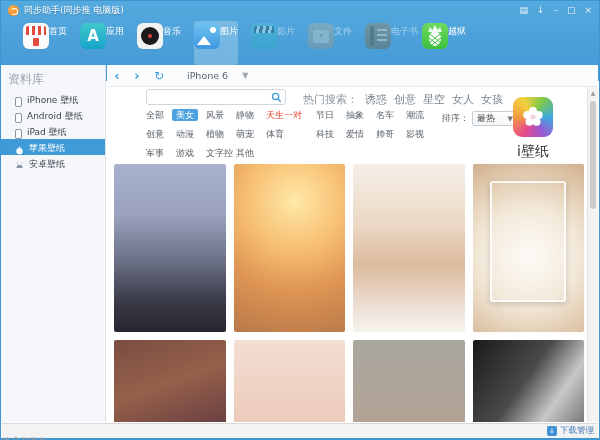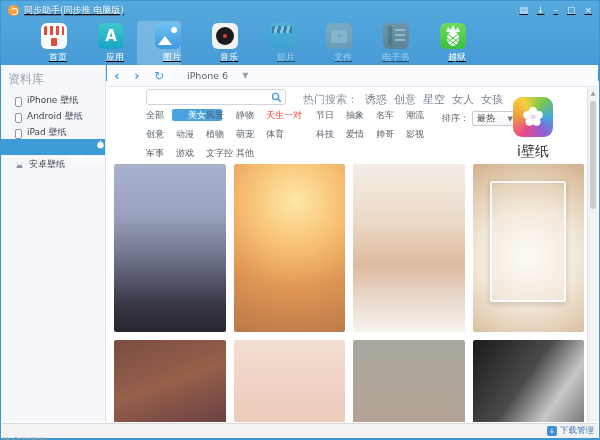--- a/index.html
+++ b/index.html
@@ -1,30 +1,30 @@
 <!DOCTYPE html>
 <html><head>
 <meta charset="utf-8">
 <style>
   * { margin:0; padding:0; box-sizing:border-box; }
   html,body { width:600px; height:440px; overflow:hidden; font-family:"DejaVu Sans",sans-serif; }
   .window { position:relative; width:600px; height:440px; background:#fff; border:1px solid #3e96d0; border-bottom:2px solid #3e96d0; }
 
   
-  .header { position:absolute; left:0; top:0; right:0; height:80px; background:linear-gradient(180deg,#54a9de 0%,#4398d5 100%);text-decoration:underline; }
+  .header { position:absolute; left:0; top:0; right:0; height:80px; background:linear-gradient(180deg,#54a9de 0%,#4398d5 100%); }
   .titlebar { height:18px; display:flex; align-items:center; padding:0 7px; }
   .logo { width:11px; height:11px; border-radius:50%; background:radial-gradient(circle at 35% 30%,#ffb14d,#ef7f15); position:relative; flex:0 0 auto; }
   .logo::after { content:""; position:absolute; left:3px; top:3px; width:5px; height:5px; border:1px solid #fff; border-radius:50%; border-left-color:transparent; }
   .title-text { color:#ffffff; font-size:9px; margin-left:5px; text-shadow:0 1px 1px rgba(0,0,0,.25); white-space:nowrap; }
   .win-controls { margin-left:auto; display:flex; gap:9px; align-items:center; }
   .win-btn { color:#e8f3fb; font-size:9px; line-height:10px; cursor:default; }
 
   
   .toolbar { display:flex; gap:13px; padding:2px 0 0 22px; height:46px; }
-  .tab { width:44px; display:flex; flex-direction:column; align-items:flex-end; padding-top:2px; border-radius:3px; }
+  .tab { width:44px; display:flex; align-items:flex-start; padding-top:2px; border-radius:3px; }
   .tab.wide { width:58px; }
   .tab.active { background:rgba(255,255,255,.24); }
   .tab.disabled { opacity:.5; }
   .tab .label { font-size:9px; color:#fff; margin-top:2px; white-space:nowrap; }
   .ticon { width:26px; height:26px; border-radius:6px; position:relative; overflow:hidden; flex:0 0 auto; }
   .ticon svg { position:absolute; inset:0; }
   .i-home { background:#fbfbfb; }
   .i-home::before { content:""; position:absolute; top:3px; left:3px; right:3px; height:9px; border-radius:2px 2px 0 0;
       background:repeating-linear-gradient(90deg,#e04b3c 0 3px,#fdfdfd 3px 6px); }
   .i-home::after { content:""; position:absolute; bottom:3px; left:10px; width:6px; height:8px; background:#e04b3c; border-radius:1px; }
@@ -52,21 +52,21 @@
   .i-more::before { content:""; position:absolute; top:4px; left:4px; width:18px; height:8px;
       background:linear-gradient(90deg,#f6a63b 0 8px,transparent 8px 10px,#ea4f3d 10px 18px); }
   .i-more::after { content:""; position:absolute; bottom:4px; left:4px; width:18px; height:8px;
       background:linear-gradient(90deg,#7ec83e 0 8px,transparent 8px 10px,#4a97e0 10px 18px); }
 
   
   .sidebar { position:absolute; left:0; top:64px; width:105px; bottom:16px; background:#f5f7fa; border-right:1px solid #dfe4e9; }
   .side-header { font-size:12px; color:#9aa5b1; padding:6px 0 3px 7px; }
   .side-item { height:16px; display:flex; align-items:flex-end; gap:5px; padding-left:14px; font-size:9px; color:#3c4650; cursor:default; }
   .side-item .dev-icon { width:7px; height:10px; border:1px solid #8594a6; border-radius:2px; background:#fff; flex:0 0 auto; }
-  .side-item.active { background:#3f9ad8; color:#fff;flex-direction:column; }
+  .side-item.active { background:#3f9ad8; color:#fff; }
   .side-item svg { flex:0 0 auto; }
 
   
   .navbar { position:absolute; left:106px; right:1px; top:64px; height:22px; background:#fafcfe; border-bottom:1px solid #e5e9ee; display:flex; align-items:center; }
   .nav-btn { color:#3f9bd9; font-size:13px; font-weight:bold; width:20px; text-align:center; line-height:20px; }
   .nav-refresh { color:#3f9bd9; font-size:12px; width:24px; text-align:center; }
   .device-name { color:#5a6570; font-size:9.5px; margin-left:16px; }
   .device-caret { color:#9aa5b0; font-size:8px; margin-left:14px; }
 
   
@@ -75,21 +75,21 @@
   .search-box { position:absolute; left:39px; top:2px; width:140px; height:16px; border:1px solid #cfd6de; border-radius:3px; background:#fff; }
   .search-input { position:absolute; left:4px; top:1px; width:115px; height:12px; border:none; outline:none; font-size:9px; color:#333; background:transparent; }
   .search-ico { position:absolute; right:3px; top:2px; }
 
   .hot-search { position:absolute; left:196px; top:5px; font-size:11px; color:#8a949e; white-space:nowrap; }
   .hot-term { margin-left:7px; color:#7b858f; cursor:default; }
 
   .cats { position:absolute; left:39px; top:22px; display:grid;
       grid-template-columns:repeat(4,26px) 46px repeat(4,26px); column-gap:4px; row-gap:6px; font-size:9px; color:#555e66; }
   .cat { white-space:nowrap; cursor:default; }
-  .cat .chip { background:#4aa3e0; color:#fff; padding:1px 16px; border-radius:2px; margin-left:-4px; }
+  .cat .chip { background:#4aa3e0; color:#fff; padding:1px 4px; border-radius:2px; margin-left:-4px; }
   .cat.red { color:#e8442e; }
 
   .sort { position:absolute; left:335px; top:24px; display:flex; align-items:center; font-size:9px; color:#666; }
   .sort-box { margin-left:3px; width:46px; height:15px; border:1px solid #c6cdd3; border-radius:2px; background:linear-gradient(180deg,#fff,#f4f6f8);
       display:flex; align-items:center; justify-content:space-between; padding:0 4px; color:#444; }
   .sort-caret { font-size:7px; color:#777; }
 
   .promo { position:absolute; left:404px; top:10px; width:44px; text-align:center; }
   .promo-icon { width:40px; height:40px; margin:0 auto; border-radius:9px; position:relative;
       background:conic-gradient(from 210deg,#e84a8a,#f09a3e,#f3d13e,#7ec84a,#3fa9e0,#9b59d0,#e84a8a); }
@@ -132,27 +132,27 @@
 
     <div class="toolbar">
       <div class="tab">
         <div class="ticon i-home"></div>
         <span class="label">首页</span>
       </div>
       <div class="tab">
         <div class="ticon i-apps"></div>
         <span class="label">应用</span>
       </div>
+      <div class="tab">
+        <div class="ticon i-music"></div>
+        <span class="label">音乐</span>
+      </div>
       <div class="tab active">
         <div class="ticon i-photos"></div>
         <span class="label">图片</span>
-      </div>
-      <div class="tab">
-        <div class="ticon i-music"></div>
-        <span class="label">音乐</span>
       </div>
       <div class="tab disabled">
         <div class="ticon i-video"></div>
         <span class="label">影片</span>
       </div>
       <div class="tab disabled">
         <div class="ticon i-files"></div>
         <span class="label">文件</span>
       </div>
       <div class="tab disabled">

